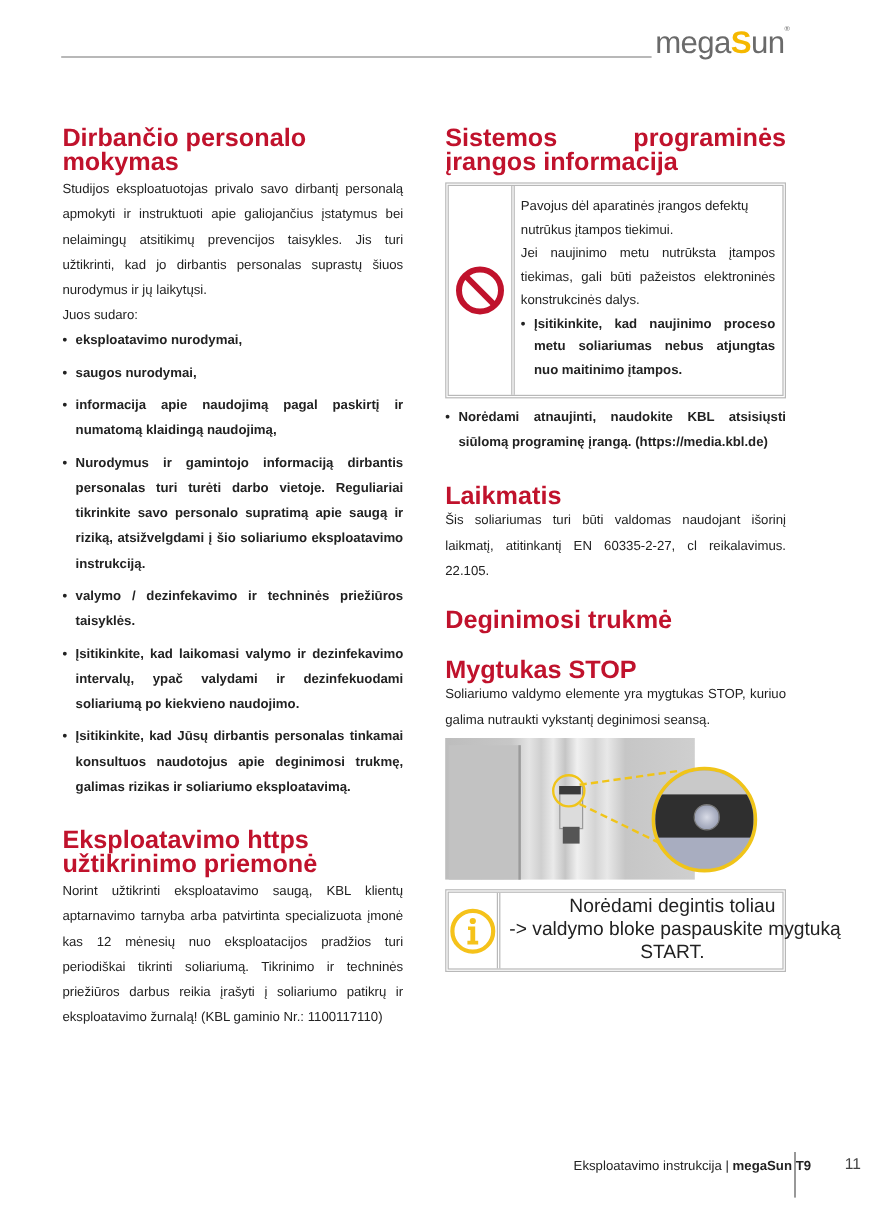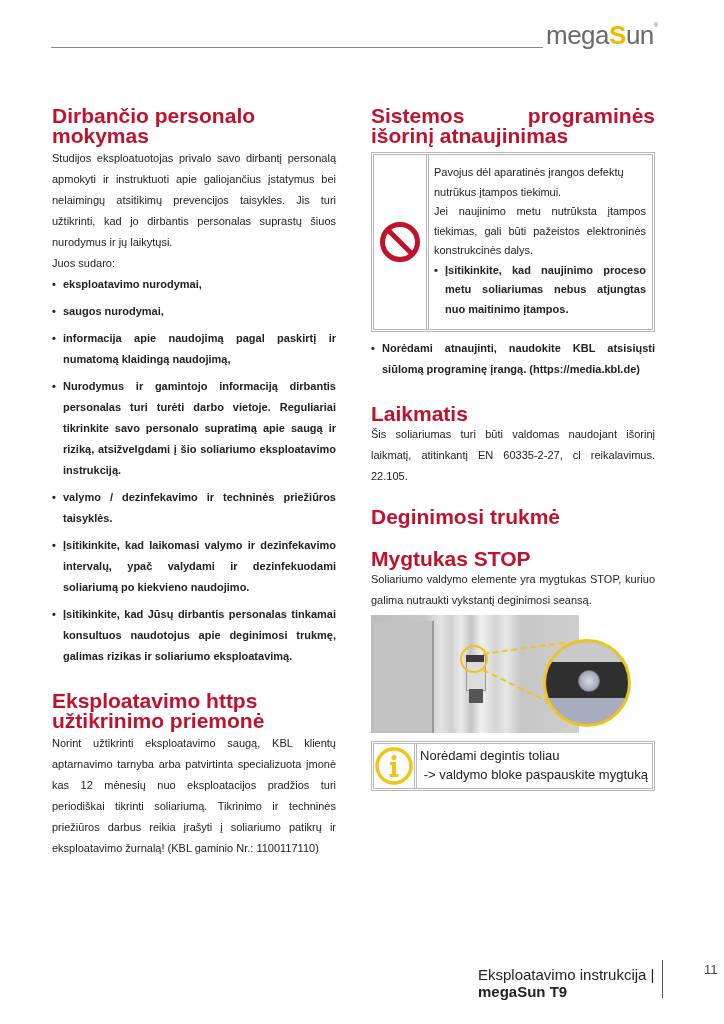--- a/index.html
+++ b/index.html
@@ -24,38 +24,38 @@
   ul.spaced li { margin-bottom: 6px; }
 
   .box { border: 3px double #b8b8b8; display: flex; margin-top: 6px; }
   .box .icon-cell { width: 52px; border-right: 3px double #b8b8b8; display: flex; align-items: center; justify-content: center; }
   .box .text-cell { flex: 1; padding: 8px 6px 10px 5px; }
   .box .text-cell p, .box .text-cell li { font-size: 11px; line-height: 19.5px; }
 
   .info-box { border: 3px double #b8b8b8; display: flex; }
   .info-box .icon-cell { width: 55px; border-right: 3px double #b8b8b8; display: flex; align-items: center; justify-content: center; }
   .info-box .text-cell { flex: 1; padding: 2px 4px 4px 3px; }
-  .info-box .text-cell p { font-size: 13px; line-height: 19px; text-align: left; }
+  .info-box .text-cell p { font-size: 16px; line-height: 19px; text-align: center; }
 
   .photo { position: relative; width: 290px; height: 118px; margin-top: 4px; }
   .photo .panel { position: absolute; left: 0; top: 0; width: 208px; height: 118px; background: linear-gradient(90deg,#bdbdbd 0,#c7c7c7 55px,#d0d0d0 60px,#e4e4e4 70px,#cfcfcf 80px,#eaeaea 90px,#c5c5c5 100px,#f0f0f0 110px,#d4d4d4 125px,#e8e8e8 135px,#c6c6c6 150px,#cfcfcf 208px); }
   .photo .door { position: absolute; left: 3px; top: 6px; width: 58px; height: 112px; background: #c2c2c2; border-right: 2px solid #9a9a9a; }
   .photo .device { position: absolute; left: 95px; top: 40px; width: 18px; height: 34px; background: #dcdcdc; border: 1px solid #9a9a9a; }
   .photo .plug { position: absolute; left: 98px; top: 74px; width: 14px; height: 14px; background: #555; }
   .photo .dev-top { position: absolute; left: 95px; top: 40px; width: 18px; height: 7px; background: #3a3a3a; }
   .photo .ring-small { position: absolute; left: 89px; top: 30px; width: 24px; height: 24px; border: 2px solid #f0c419; border-radius: 50%; }
   .photo .line1, .photo .line2 { position: absolute; border-top: 2px dashed #f0c419; transform-origin: left center; }
   .photo .line1 { left: 112px; top: 38px; width: 82px; transform: rotate(-8deg); }
   .photo .line2 { left: 112px; top: 54px; width: 84px; transform: rotate(26deg); }
   .photo .zoom-circle { position: absolute; left: 172px; top: 24px; width: 82px; height: 82px; border-radius: 50%; border: 3px solid #f0c419; overflow: hidden; background: #a8adc0; }
   .photo .zoom-circle .top { position: absolute; left: 0; top: 0; width: 100%; height: 22px; background: #c9c9c9; }
   .photo .zoom-circle .band { position: absolute; left: 0; top: 20px; width: 100%; height: 36px; background: #2f2f2f; }
   .photo .zoom-circle .btn { position: absolute; left: 32px; top: 28px; width: 20px; height: 20px; border-radius: 50%; background: radial-gradient(circle,#d8dbe6 0,#9ea4b8 70%); border: 1px solid #777; }
 
-  .footer { position: absolute; top: 966px; left: 478px; font-size: 15px; color: #222; }
+  .footer { position: absolute; top: 966px; left: 478px; font-size: 11px; color: #222; }
   .footer b { font-weight: bold; }
   .footer-sep { position: absolute; left: 662px; top: 960px; width: 1px; height: 38px; background: #555; }
   .page-num { position: absolute; left: 704px; top: 962px; font-size: 13px; color: #444; }
 </style>
 </head>
 <body>
 
 <div class="header-line"></div>
 <div class="logo"><span>mega</span><span class="s">S</span><span>un</span><span class="reg">®</span></div>
 
@@ -71,21 +71,21 @@
     <li>valymo / dezinfekavimo ir techninės priežiūros taisyklės.</li>
     <li>Įsitikinkite, kad laikomasi valymo ir dezinfekavimo intervalų, ypač valydami ir dezinfekuodami soliariumą po kiekvieno naudojimo.</li>
     <li>Įsitikinkite, kad Jūsų dirbantis personalas tinkamai konsultuos naudotojus apie deginimosi trukmę, galimas rizikas ir soliariumo eksploatavimą.</li>
   </ul>
 
   <h2 style="margin-top:24px"><span>Eksploatavimo https</span><br><span>užtikrinimo priemonė</span></h2>
   <p style="margin-top:2px">Norint užtikrinti eksploatavimo saugą, KBL klientų aptarnavimo tarnyba arba patvirtinta specializuota įmonė kas 12 mėnesių nuo eksploatacijos pradžios turi periodiškai tikrinti soliariumą. Tikrinimo ir techninės priežiūros darbus reikia įrašyti į soliariumo patikrų ir eksploatavimo žurnalą! (KBL gaminio Nr.: 1100117110)</p>
 </div>
 
 <div class="col right">
-  <h2 class="just">Sistemos programinės išorinį atnaujinimas</h2>
+  <h2 class="just">Sistemos programinės įrangos informacija</h2>
 
   <div class="box">
     <div class="icon-cell">
       <svg width="42" height="42" viewBox="0 0 42 42">
         <circle cx="21" cy="21" r="17.5" fill="#fff" stroke="#c0122c" stroke-width="5"></circle>
         <line x1="9" y1="9" x2="33" y2="33" stroke="#c0122c" stroke-width="5"></line>
       </svg>
     </div>
     <div class="text-cell">
       <p style="text-align:left">Pavojus dėl aparatinės įrangos defektų nutrūkus įtampos tiekimui.</p>
@@ -128,19 +128,20 @@
     <div class="icon-cell">
       <svg width="40" height="40" viewBox="0 0 40 40">
         <circle cx="20" cy="20" r="17" fill="#fff" stroke="#f5c21a" stroke-width="3.5"></circle>
         <circle cx="20" cy="11.5" r="2.6" fill="#f5c21a"></circle>
         <path d="M16 16 h6 v12 h2.5 v3 h-9 v-3 h2.5 v-9 h-2 z" fill="#f5c21a"></path>
       </svg>
     </div>
     <div class="text-cell">
       <p>Norėdami degintis toliau</p>
       <p style="white-space:pre"> -&gt; valdymo bloke paspauskite mygtuką</p>
+      <p>START.</p>
     </div>
   </div>
 </div>
 
 <div class="footer"><span>Eksploatavimo instrukcija | </span><b>megaSun T9</b></div>
 <div class="footer-sep"></div>
 <div class="page-num">11</div>
 
 </body></html>

